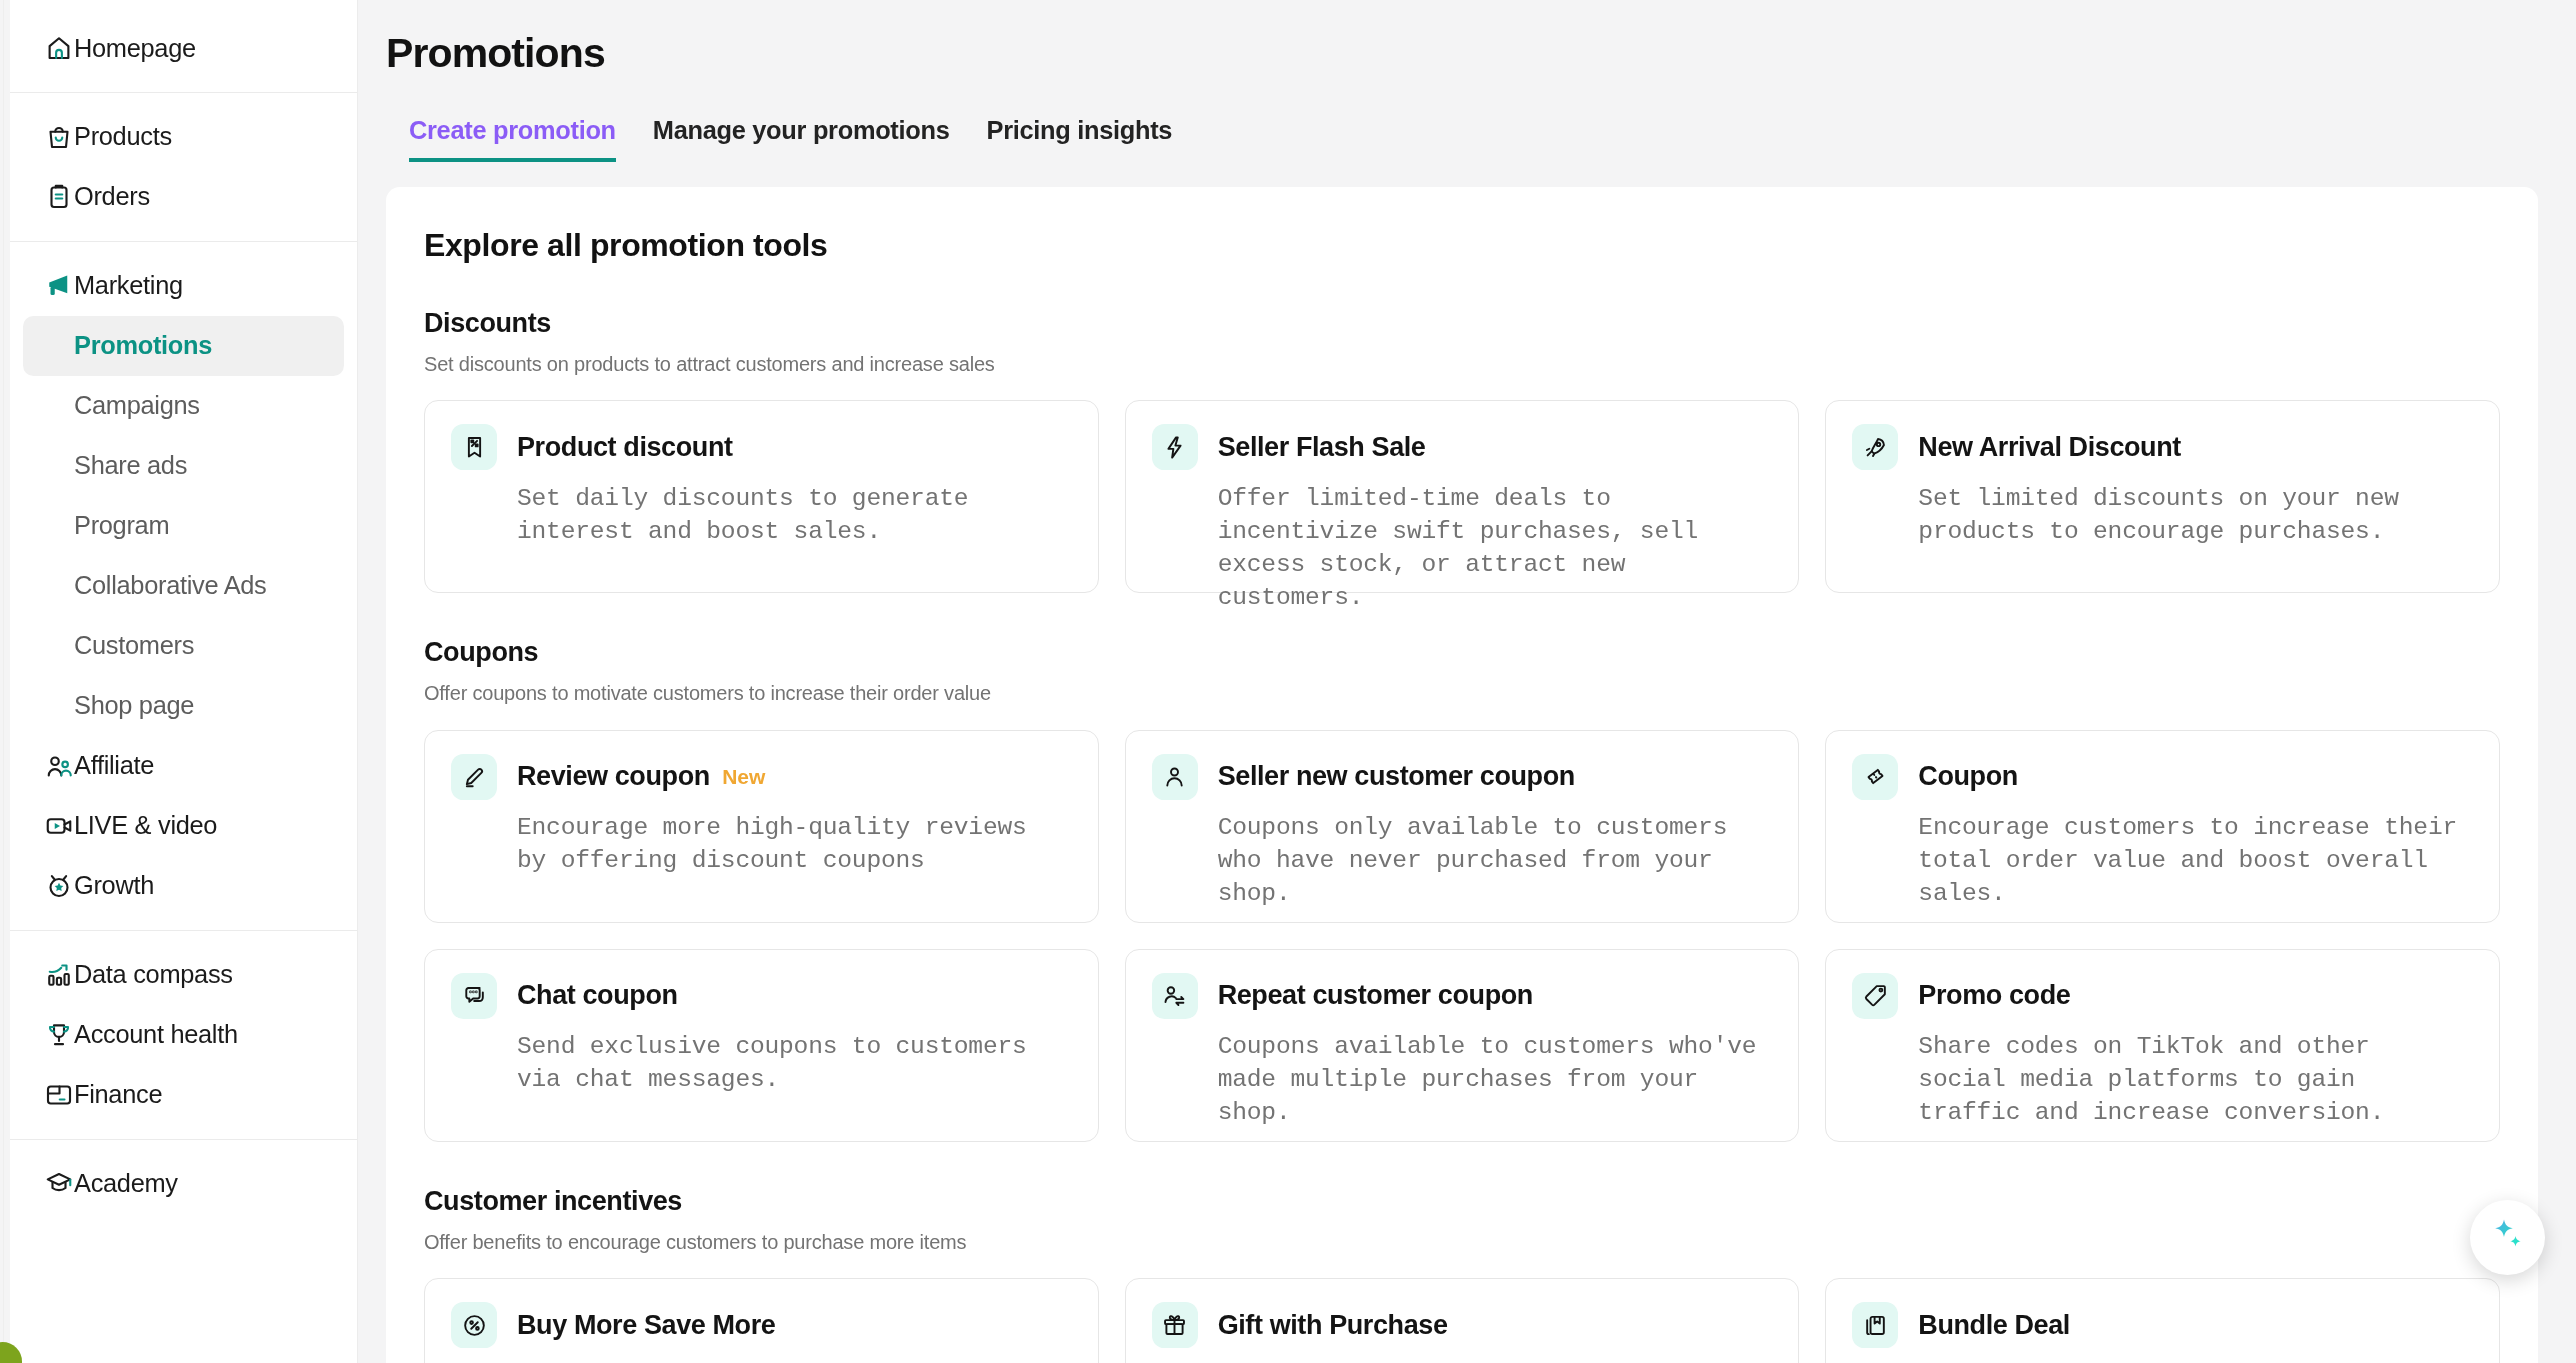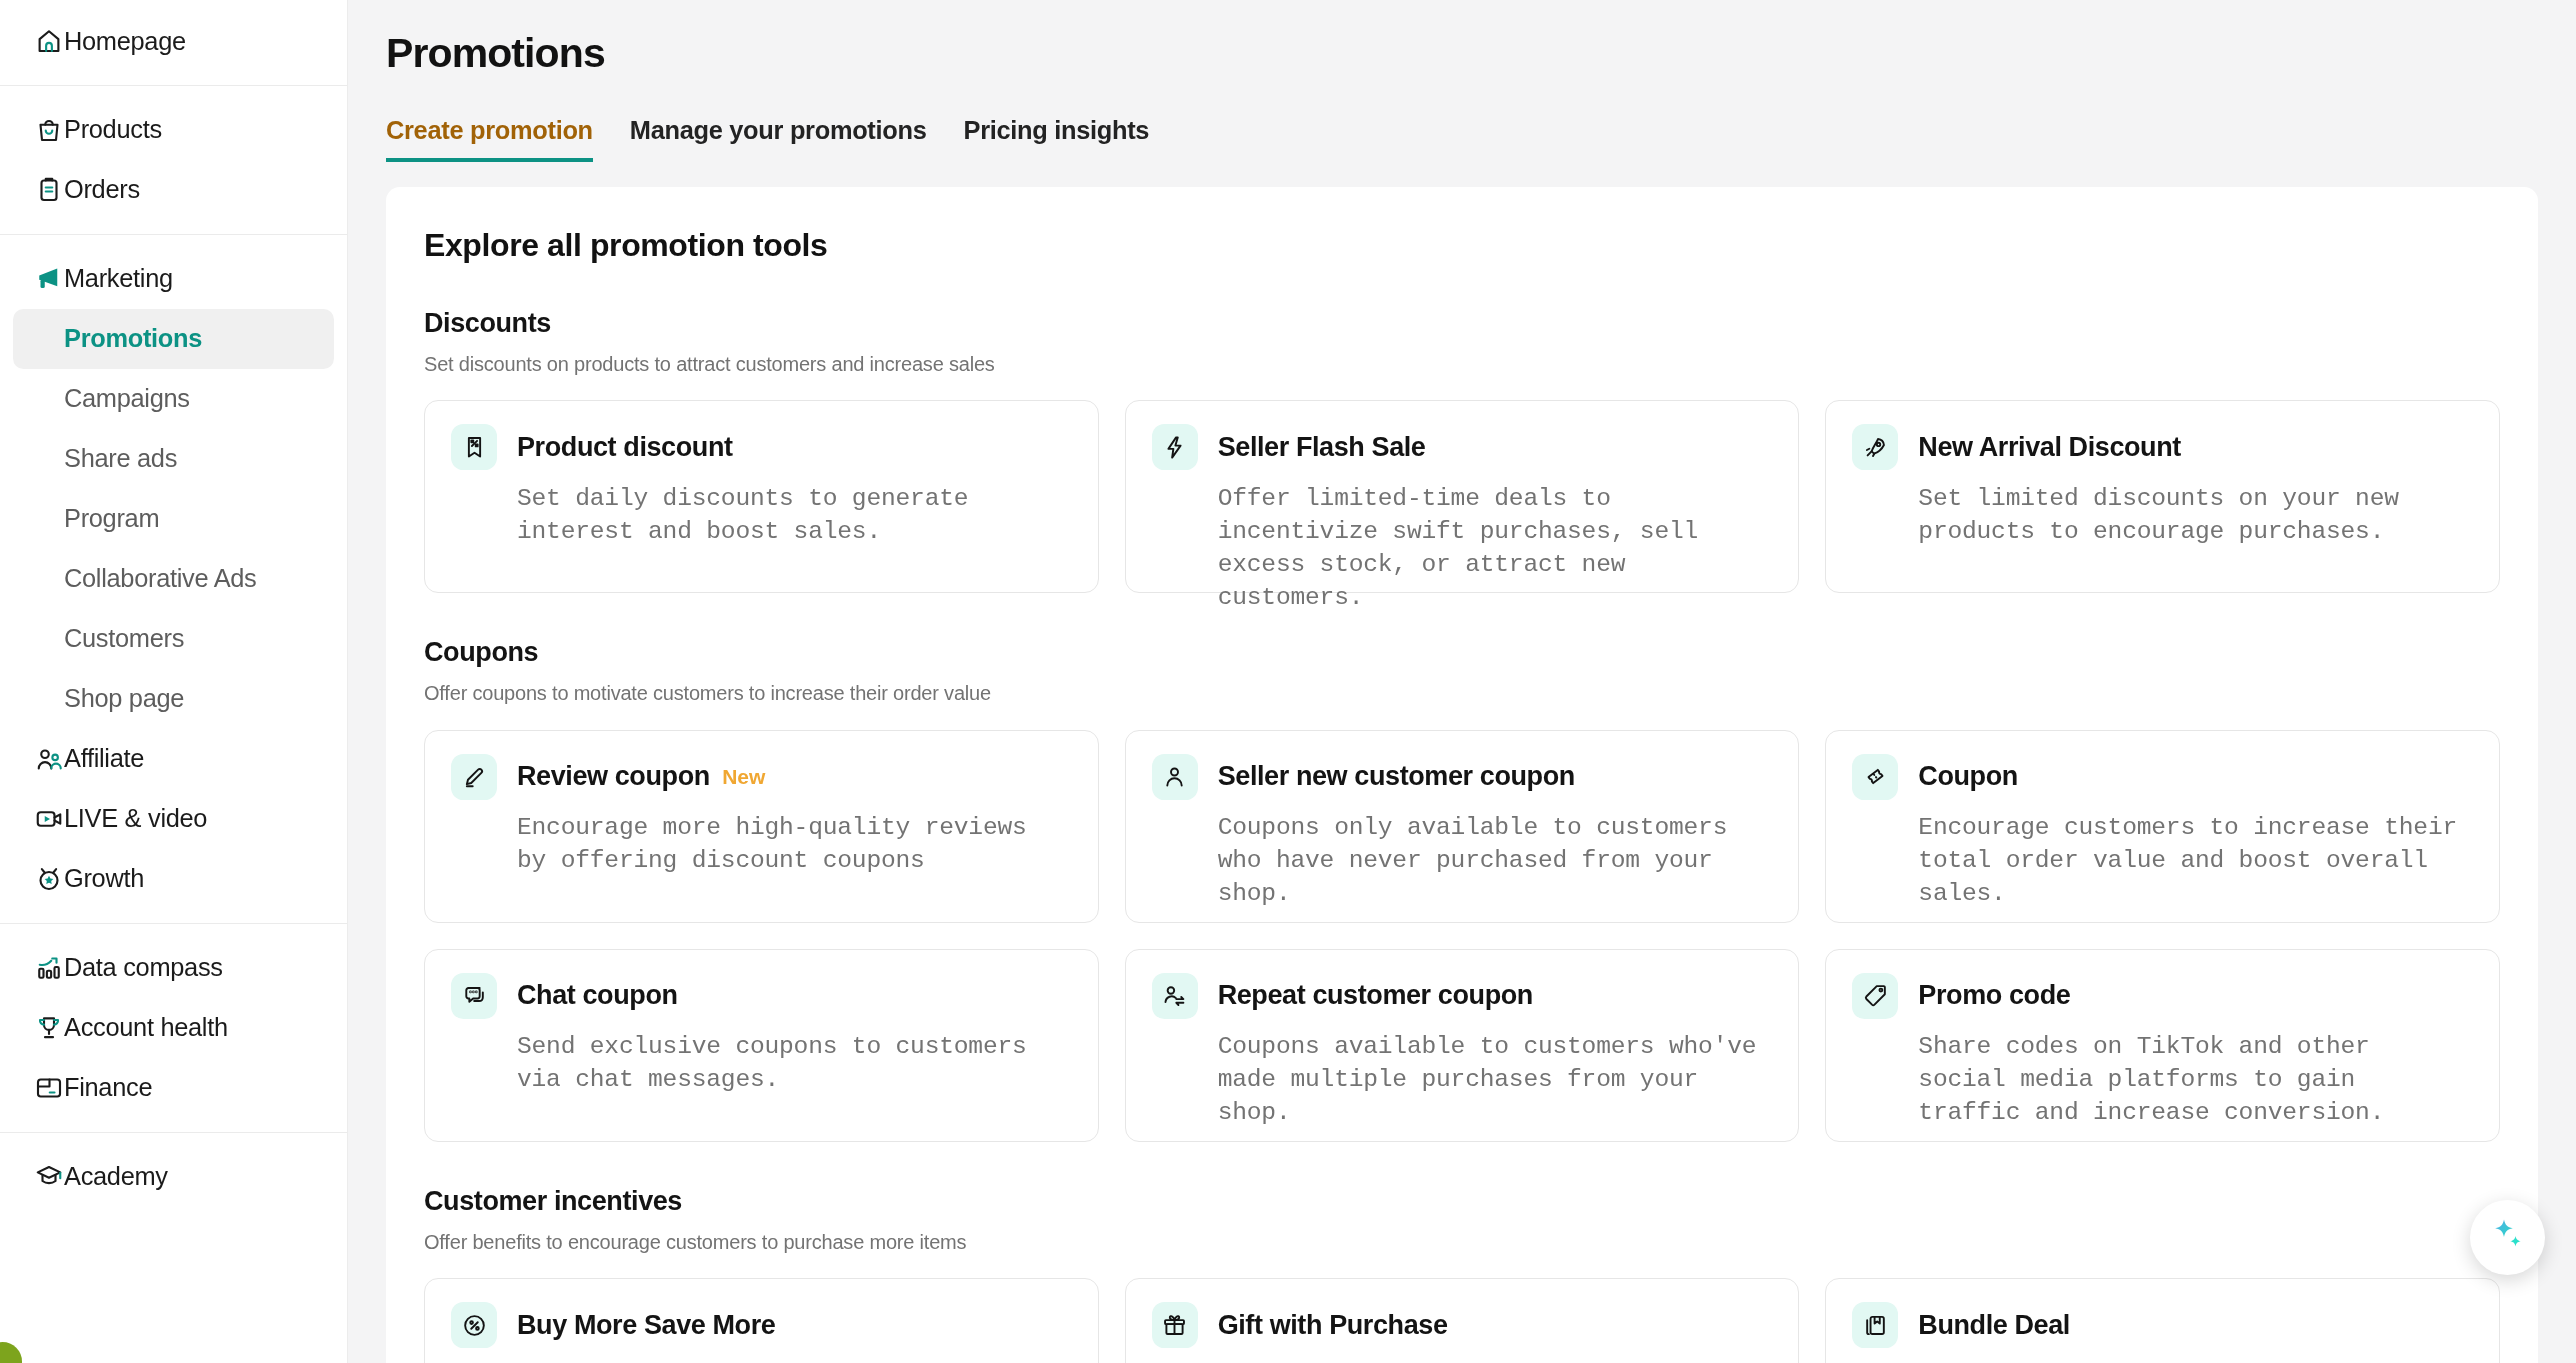--- a/index.html
+++ b/index.html
@@ -5,23 +5,23 @@
   * { margin:0; padding:0; box-sizing:border-box; }
   html,body { width:2576px; height:1363px; overflow:hidden; }
   body {
     font-family:"Liberation Sans", sans-serif;
     background:#f4f4f5;
     color:#141414;
     position:relative;
   }
   
   .sidebar {
-    position:absolute; left:0; top:0; width:348px; height:1363px;
+    position:absolute; left:10px; top:0; width:348px; height:1363px;
     background:#ffffff; border-right:0.9px solid #ececec;
-    padding-top:11px; z-index:2;
+    padding-top:18px; z-index:2;
   }
   .edge-line { position:absolute; left:2.6px; top:0; bottom:0; width:0.9px; background:#eeeeee; }
   .nav-item {
     height:60px; display:flex; align-items:center;
     padding-left:34px; font-size:25.4px; color:#1b1b1b; letter-spacing:-0.3px;
     cursor:pointer; white-space:nowrap;
   }
   .nav-item .ni-icon { width:30px; height:30px; flex:0 0 30px; margin-right:0; }
   .nav-item .ni-icon svg { width:30px; height:30px; display:block; }
   .nav-sub {
@@ -32,21 +32,21 @@
   .nav-sub.active {
     margin:0 13px; padding-left:51px; border-radius:10.5px;
     background:#f0f0f0; color:#0c9284; font-weight:bold;
   }
   .nav-divider { height:0.9px; background:#ebebeb; margin:14px 0; }
   
   .main { position:absolute; left:348px; top:0; right:0; bottom:0; padding:0 38px; }
   .page-title { margin-top:30px; font-size:41px; font-weight:bold; color:#121212; letter-spacing:-0.9px; }
   .tabs { display:flex; gap:37px; margin-top:39px; }
   .tab { font-size:25.4px; font-weight:600; color:#232323; letter-spacing:-0.3px; padding-bottom:13px; border-bottom:4.4px solid transparent; cursor:pointer; }
-  .tab.active { color:#a16207; border-bottom-color:#0c9284; }
+  .tab.active { color:#8b5cf6; border-bottom-color:#0c9284;margin-left:23px; }
   .panel {
     margin-top:24.6px; background:#ffffff; border-radius:14px;
     padding:40px 38px 53px 38px; min-height:1177px;
   }
   .panel-heading { font-size:32px; font-weight:bold; color:#121212; letter-spacing:-0.4px; }
   .section-title { margin-top:44px; font-size:27px; font-weight:bold; color:#141414; letter-spacing:-0.4px; }
   .section-desc { margin-top:14px; font-size:20px; color:#737373; letter-spacing:-0.2px; }
   .grid { margin-top:24.6px; display:grid; grid-template-columns:repeat(3,1fr); gap:26px; }
   .card {
     background:#fff; border:0.9px solid #e6e6e6; border-radius:14px;

